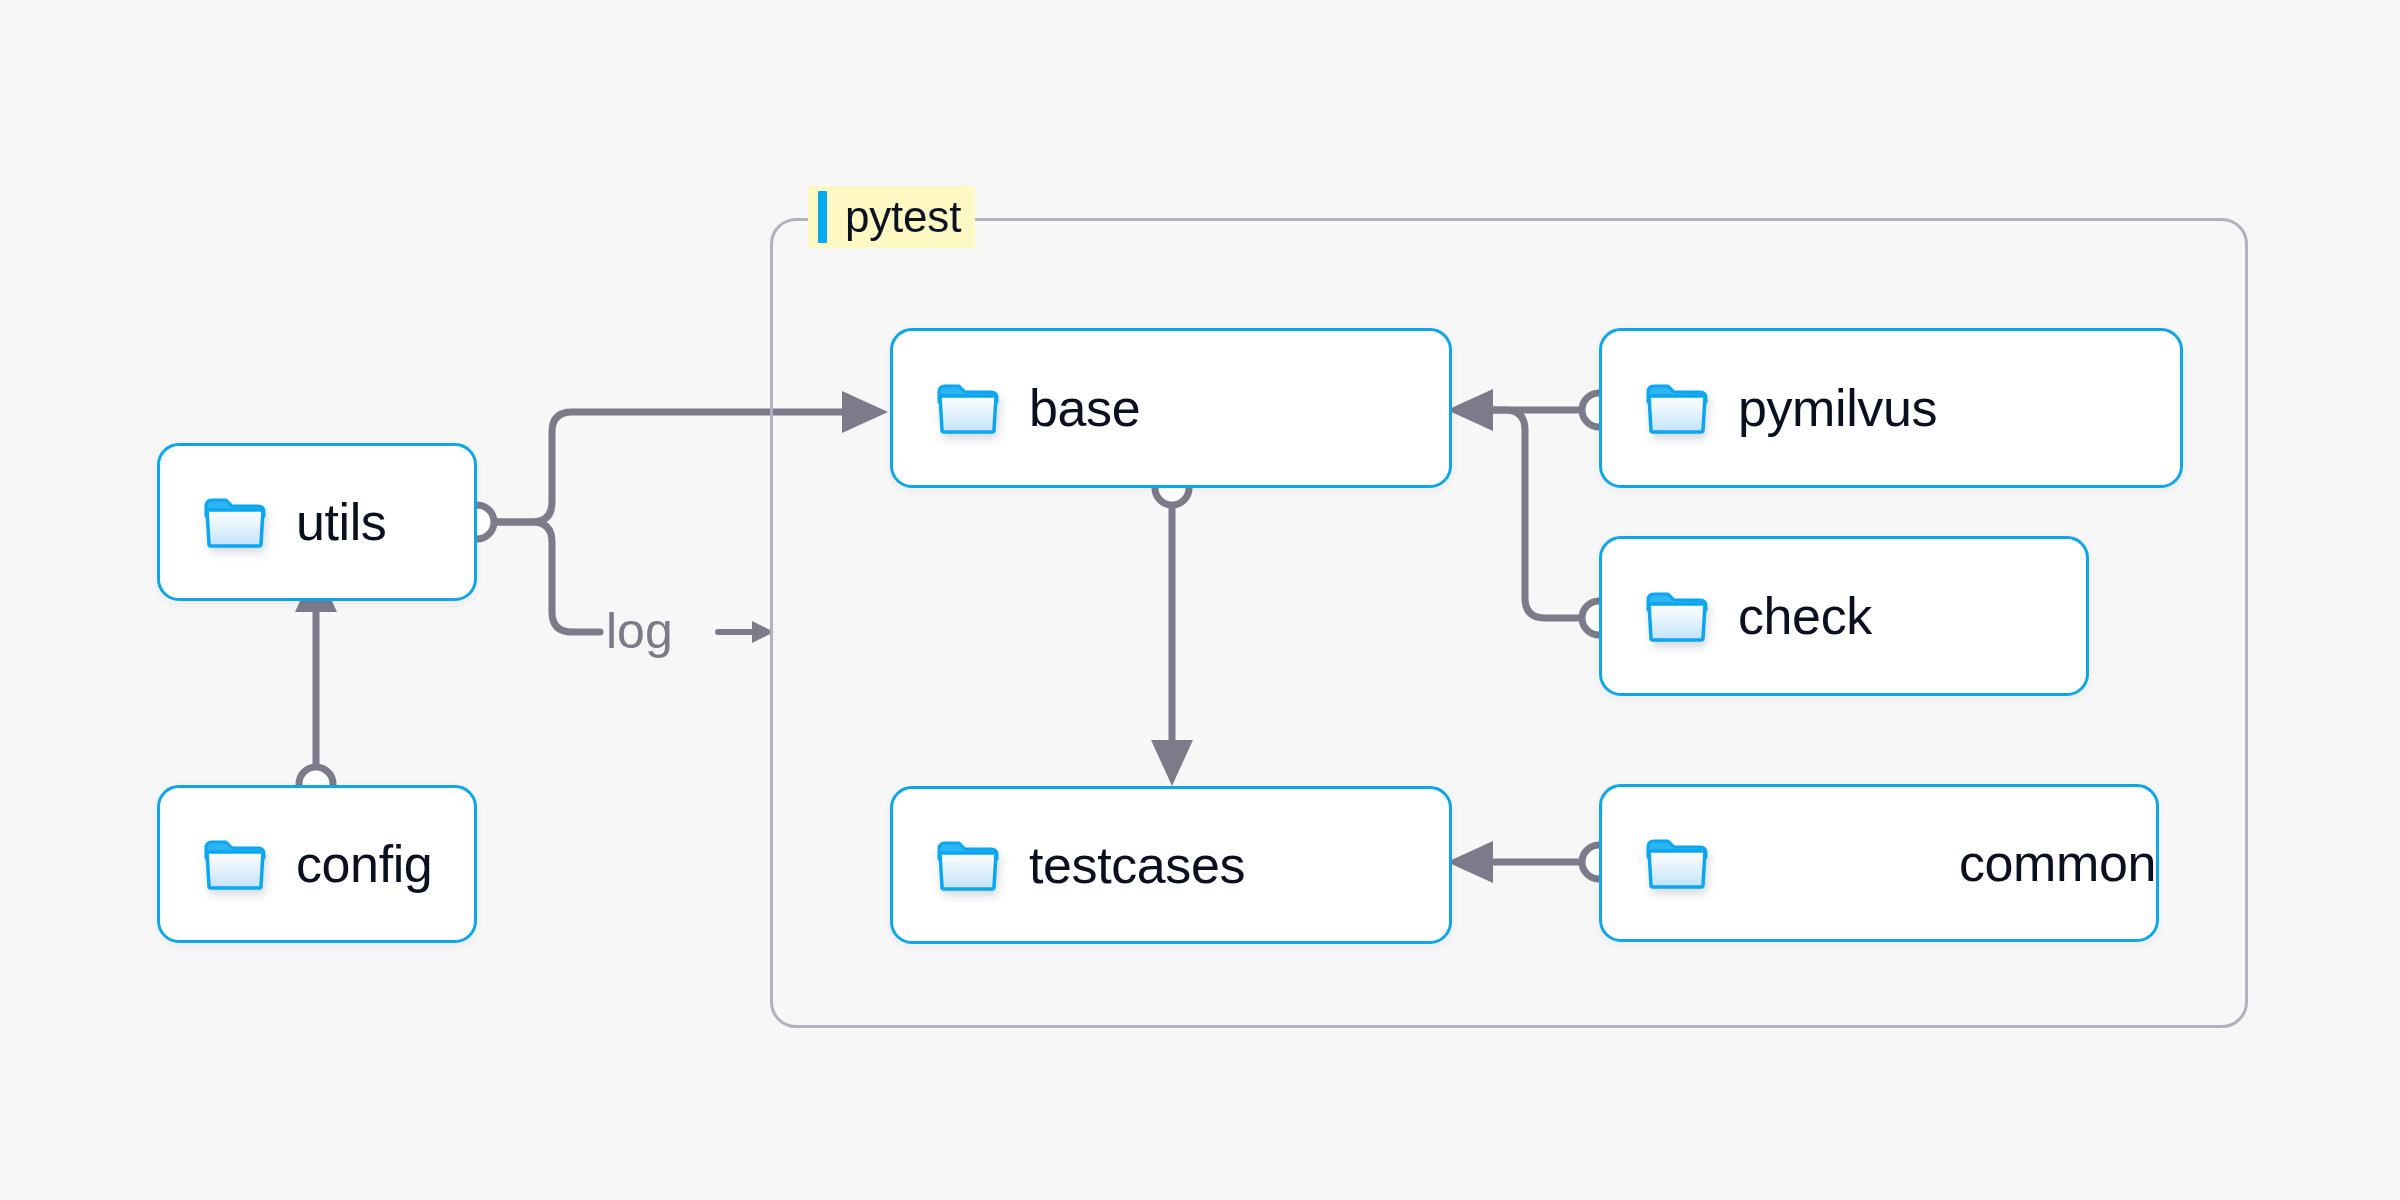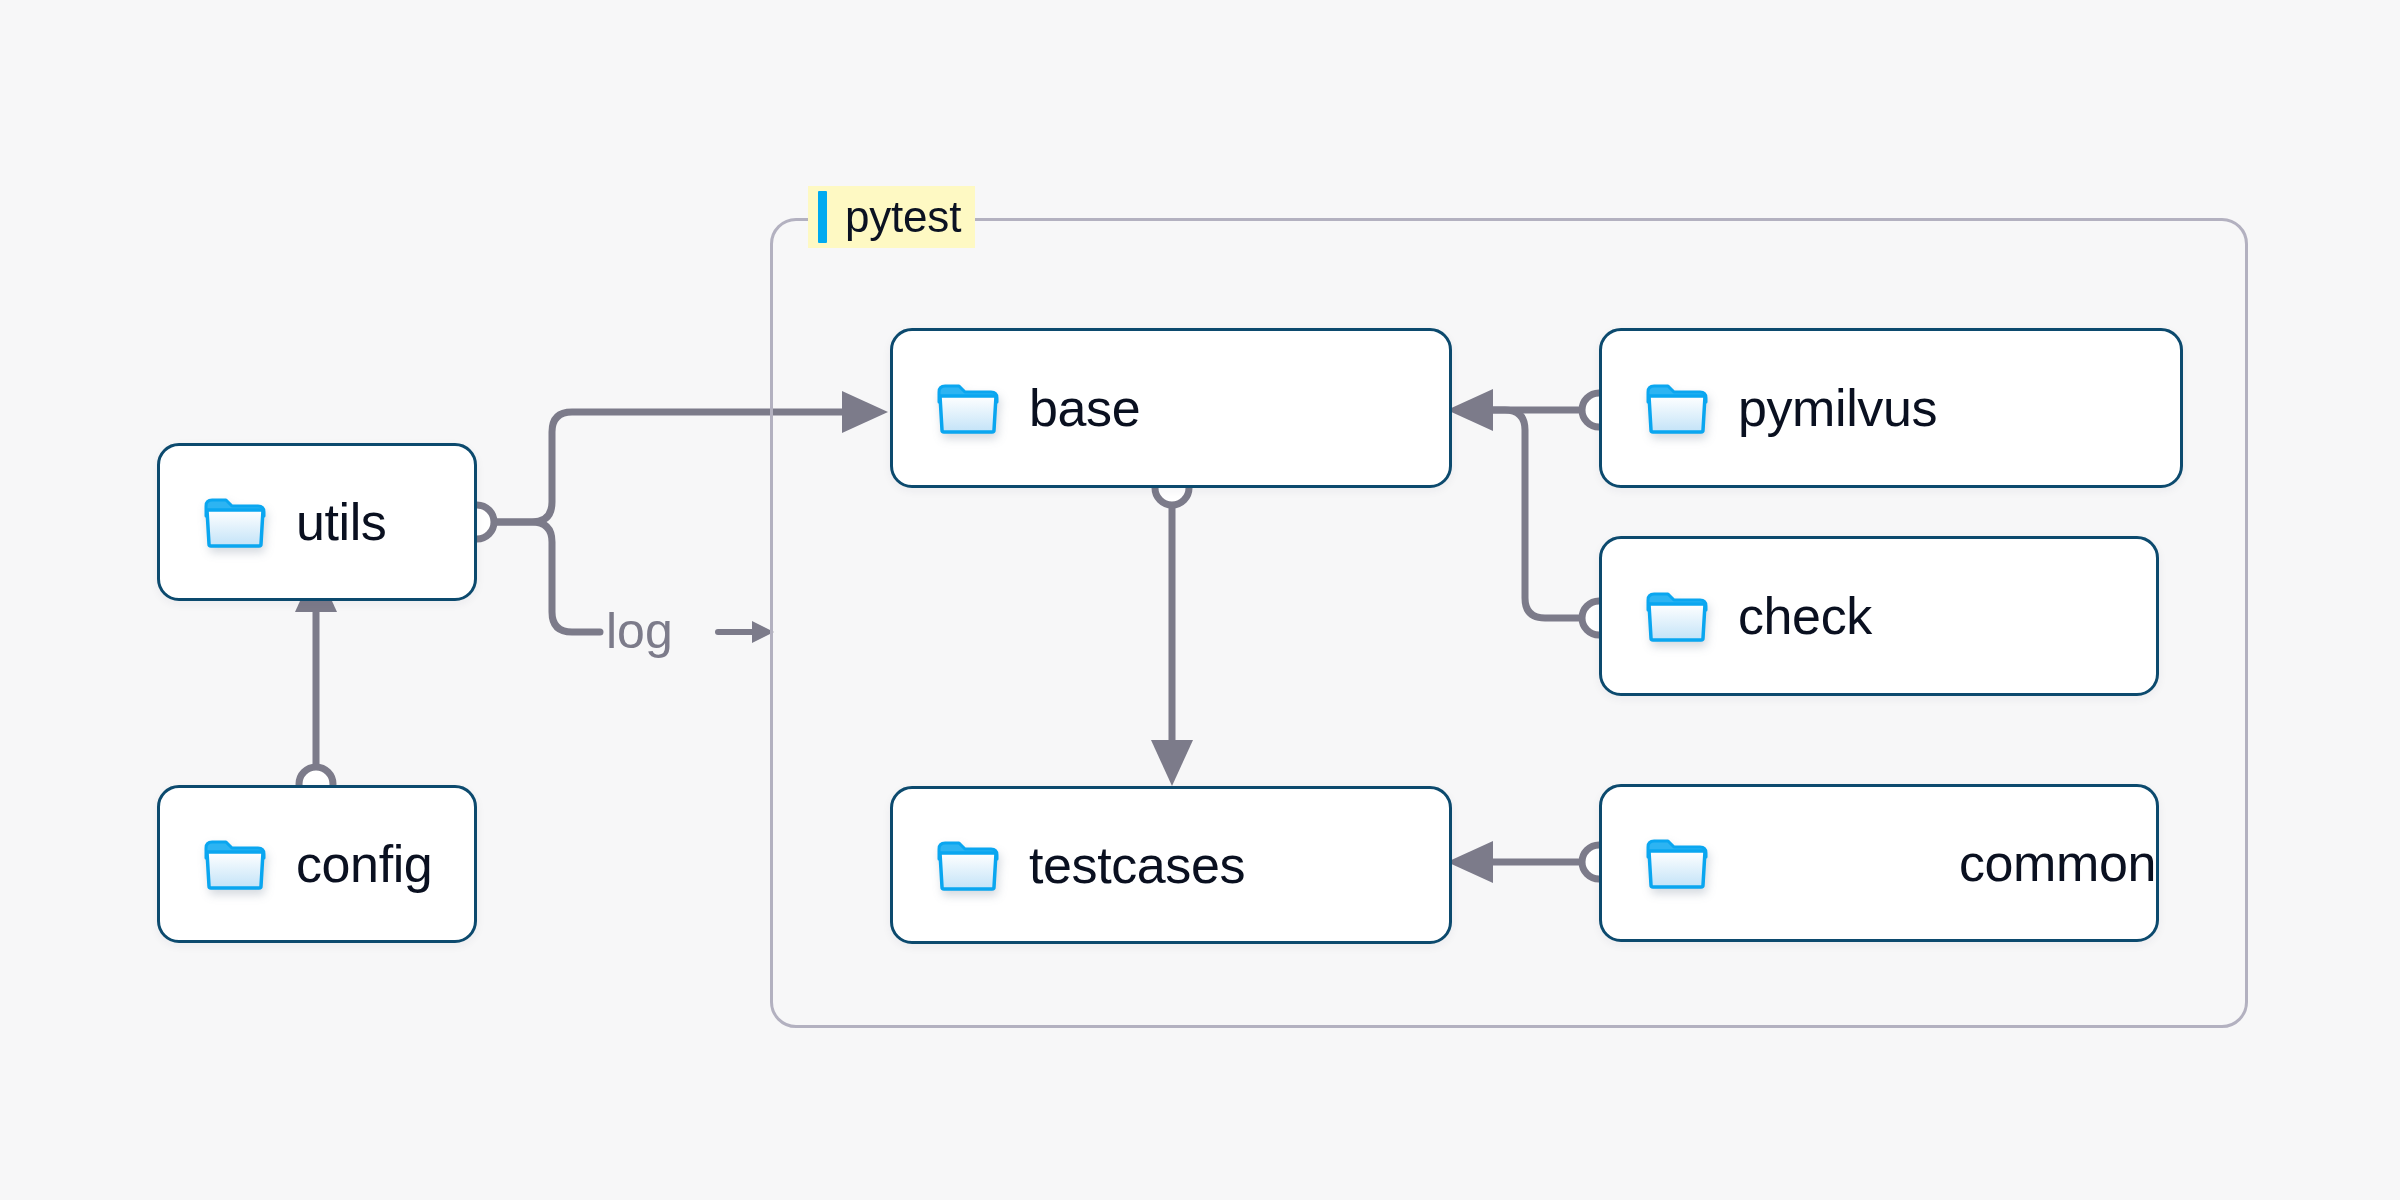--- a/index.html
+++ b/index.html
@@ -47,21 +47,21 @@
     letter-spacing: -0.2px;
     line-height: 1;
     white-space: nowrap;
   }
 
   
   .node {
     position: absolute;
     box-sizing: border-box;
     background: #ffffff;
-    border: 3px solid #0c4a6e;
+    border: 3px solid #0ea5e9;
     border-radius: 22px;
     display: flex;
     align-items: center;
     gap: 30px;
     padding-left: 44px;
     box-shadow: 0 3px 10px rgba(40,40,70,0.055);
   }
   .node-label {
     font-size: 52px;
     color: #0a1020;
@@ -214,21 +214,21 @@
   <div class="node" style="left:1599px; top:328px; width:584px; height:160px;">
     <span class="folder-icon">
       <svg width="62" height="52" viewBox="0 0 62 52" xmlns="http://www.w3.org/2000/svg">
         <path d="M2 10 Q2 4 8 4 L22 4 L28 10 L54 10 Q60 10 60 16 L60 20 L2 20 Z" fill="#2db4f2" stroke="#0aa6f0" stroke-width="3" stroke-linejoin="round"></path>
         <path d="M3 14 L59 14 L57 48 Q57 50 55 50 L7 50 Q5 50 5 48 Z" fill="url(#folderGrad)" stroke="#0aa6f0" stroke-width="3.5" stroke-linejoin="round"></path>
       </svg>
     </span>
     <span class="node-label">pymilvus</span>
   </div>
 
-  <div class="node" style="left:1599px; top:536px; width:560px; height:160px;">
+  <div class="node" style="left:1599px; top:536px; width:490px; height:160px;">
     <span class="folder-icon">
       <svg width="62" height="52" viewBox="0 0 62 52" xmlns="http://www.w3.org/2000/svg">
         <path d="M2 10 Q2 4 8 4 L22 4 L28 10 L54 10 Q60 10 60 16 L60 20 L2 20 Z" fill="#2db4f2" stroke="#0aa6f0" stroke-width="3" stroke-linejoin="round"></path>
         <path d="M3 14 L59 14 L57 48 Q57 50 55 50 L7 50 Q5 50 5 48 Z" fill="url(#folderGrad)" stroke="#0aa6f0" stroke-width="3.5" stroke-linejoin="round"></path>
       </svg>
     </span>
     <span class="node-label">check</span>
   </div>
 
   <div class="node" style="left:1599px; top:784px; width:560px; height:158px;justify-content:space-between;">

